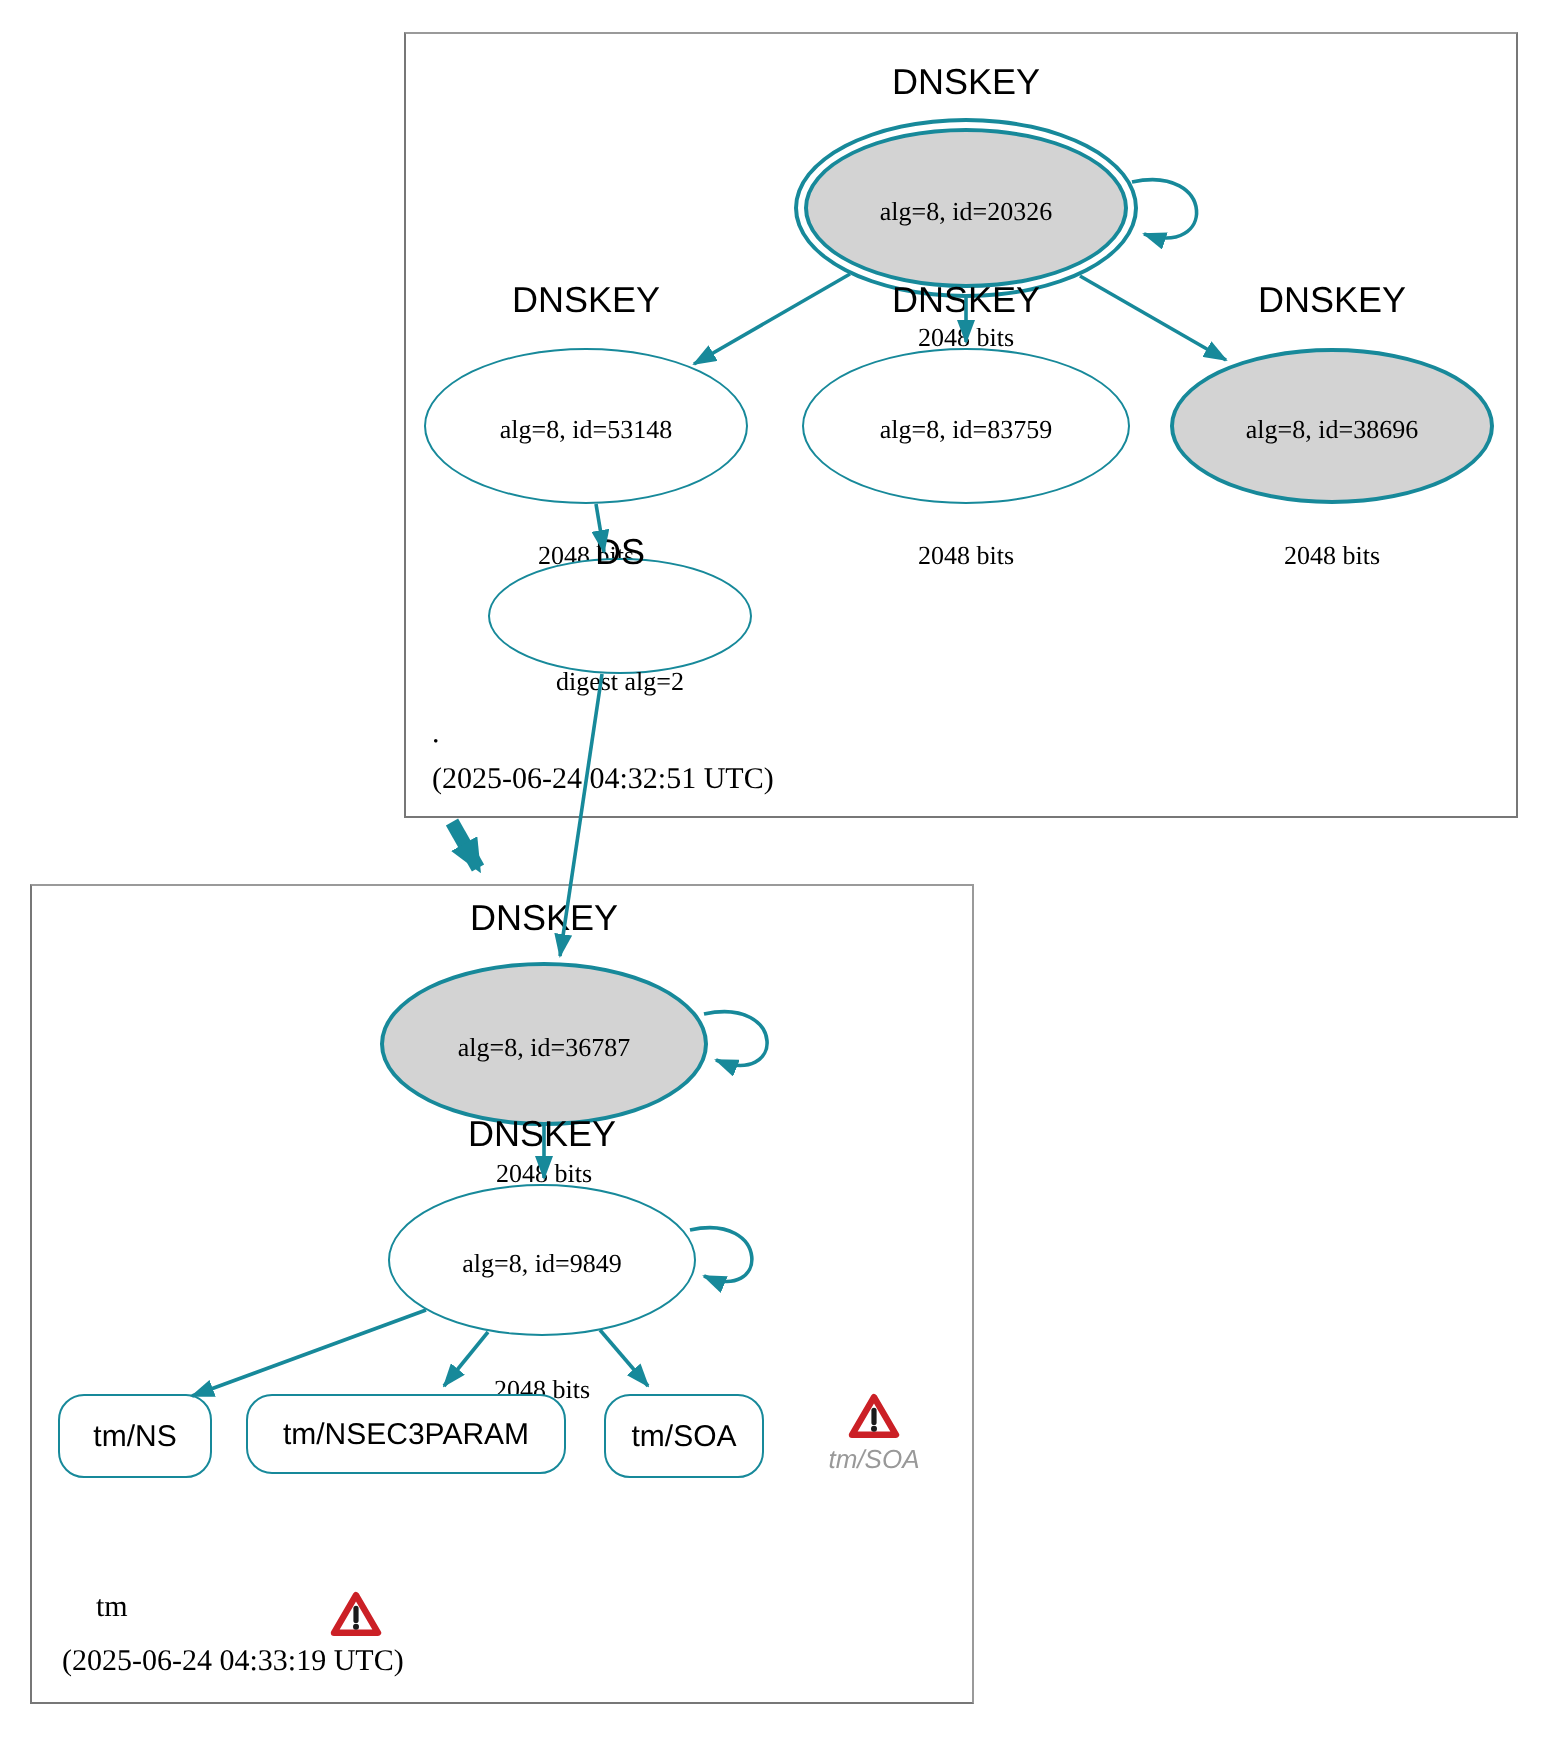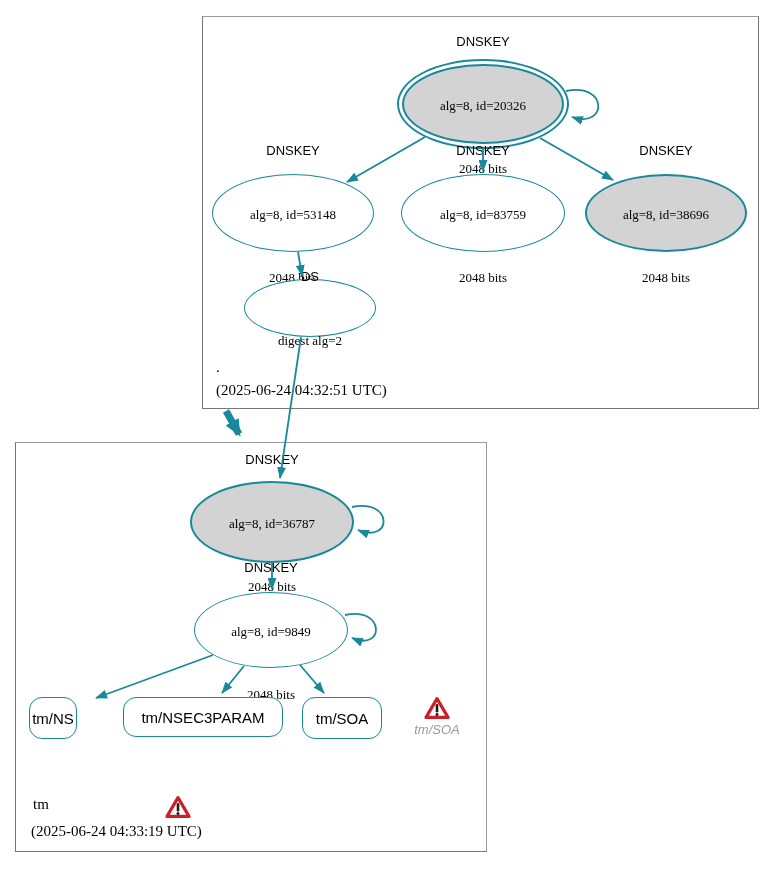--- a/index.html
+++ b/index.html
@@ -19,21 +19,21 @@
   }
   #root-box{left:202px;top:16px;width:557px;height:393px;border-top-color:#9a9a9a;}
   #tm-box{left:15px;top:442px;width:472px;height:410px;border-top-color:#9a9a9a;border-right-color:#9a9a9a;}
 
   .node{
     position:absolute;box-sizing:border-box;display:flex;flex-direction:column;
     align-items:center;justify-content:center;text-align:center;background:#fff;
   }
   .ellipse{border:1.6px solid var(--teal);border-radius:50%;}
   .ellipse.gray{background:var(--node-gray);border-width:2.5px;}
-  .node .title{font-size:13px;line-height:17px;}
+  .node .title{font-size:18px;line-height:17px;}
   .node .detail{font-family:"Liberation Serif",serif;font-size:13px;line-height:15px;margin-top:48px;}
   .rrset{
     border:1.8px solid var(--teal);border-radius:13px;font-size:15px;
     flex-direction:row;
   }
   
   #ksk-root-outer{border:2px solid var(--teal);border-radius:50%;background:#fff;padding:0;}
   #ksk-root-inner{
     position:absolute;left:3px;top:3px;right:3px;bottom:3px;border:2px solid var(--teal);
     border-radius:50%;background:var(--node-gray);display:flex;flex-direction:column;
@@ -98,38 +98,38 @@
   <div class="detail">alg=8, id=36787</div>
   <div class="detail">2048 bits</div>
 </div>
 
 <div class="node ellipse" style="left:194px;top:592px;width:154px;height:76px;">
   <div class="title">DNSKEY</div>
   <div class="detail">alg=8, id=9849</div>
   <div class="detail">2048 bits</div>
 </div>
 
-<div class="node rrset" style="left:29px;top:697px;width:48px;height:42px;">
+<div class="node rrset" style="left:29px;top:697px;width:77px;height:42px;">
   <span>tm/NS</span>
 </div>
 <div class="node rrset" style="left:123px;top:697px;width:160px;height:40px;">
   <span>tm/NSEC3PARAM</span>
 </div>
 <div class="node rrset" style="left:302px;top:697px;width:80px;height:42px;">
   <span>tm/SOA</span>
 </div>
 
 <svg class="warn" style="left:424px;top:696px;" width="26" height="24" viewBox="0 0 26 24">
   <path d="M13 2.6 L24 21.4 L2 21.4 Z" fill="#ffffff" stroke="var(--warn-red)" stroke-width="3.2" stroke-linejoin="round"></path>
   <line x1="13" y1="9.2" x2="13" y2="15.2" stroke="#1b1b1b" stroke-width="2.6" stroke-linecap="round"></line>
   <circle cx="13" cy="18.4" r="1.5" fill="#1b1b1b"></circle>
 </svg>
 <div class="muted-label" style="left:407px;top:722px;width:60px;">tm/SOA</div>
 
-<div class="zone-label" style="left:33px;top:796px;">tm</div>
+<div class="zone-label" style="left:48px;top:796px;">tm</div>
 <svg class="warn" style="left:165px;top:795px;" width="26" height="24" viewBox="0 0 26 24">
   <path d="M13 2.6 L24 21.4 L2 21.4 Z" fill="#ffffff" stroke="var(--warn-red)" stroke-width="3.2" stroke-linejoin="round"></path>
   <line x1="13" y1="9.2" x2="13" y2="15.2" stroke="#1b1b1b" stroke-width="2.6" stroke-linecap="round"></line>
   <circle cx="13" cy="18.4" r="1.5" fill="#1b1b1b"></circle>
 </svg>
 <div class="timestamp" style="left:31px;top:823px;">(2025-06-24 04:33:19 UTC)</div>
 
 <svg id="edge-overlay" width="775" height="869" viewBox="0 0 775 869">
   <defs>
     <marker id="ah" markerUnits="userSpaceOnUse" markerWidth="12" markerHeight="9" refX="11" refY="4.5" orient="auto">

